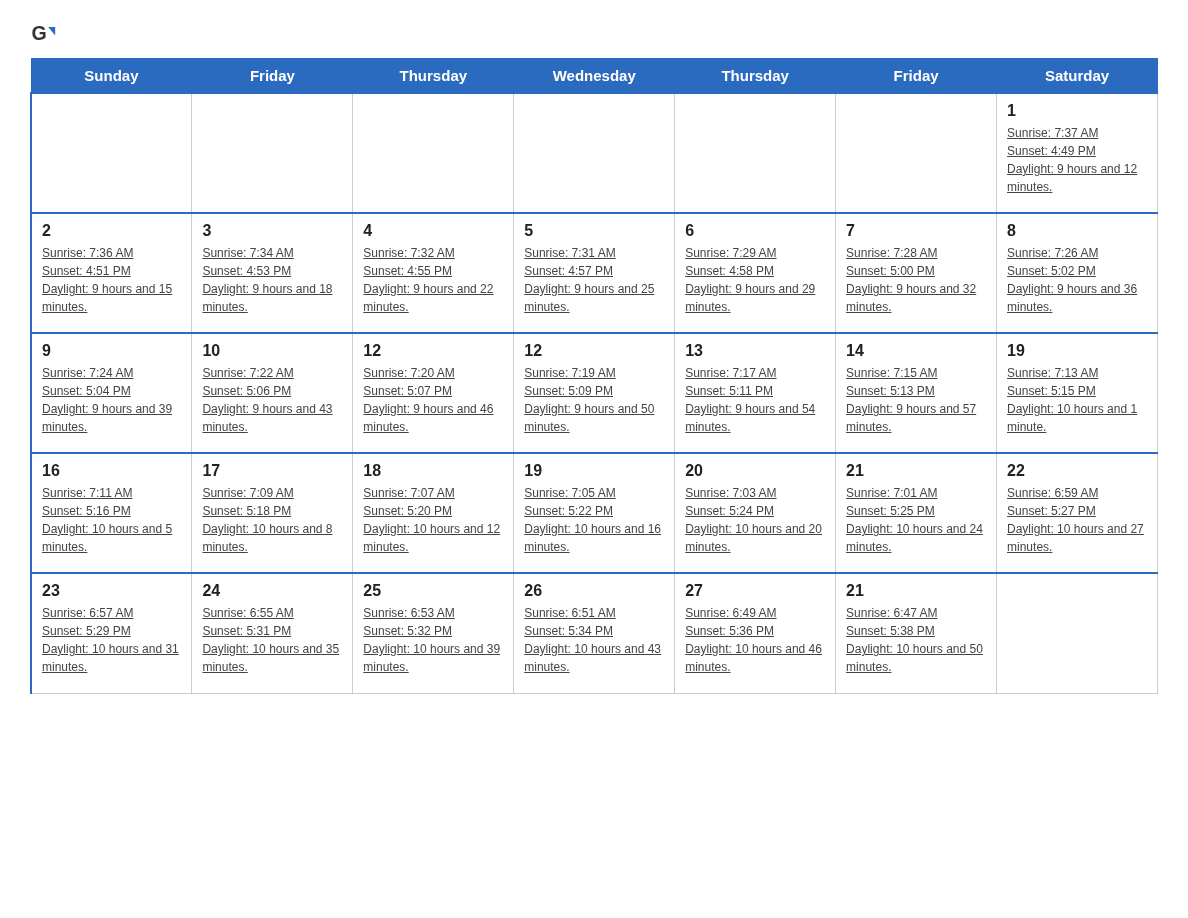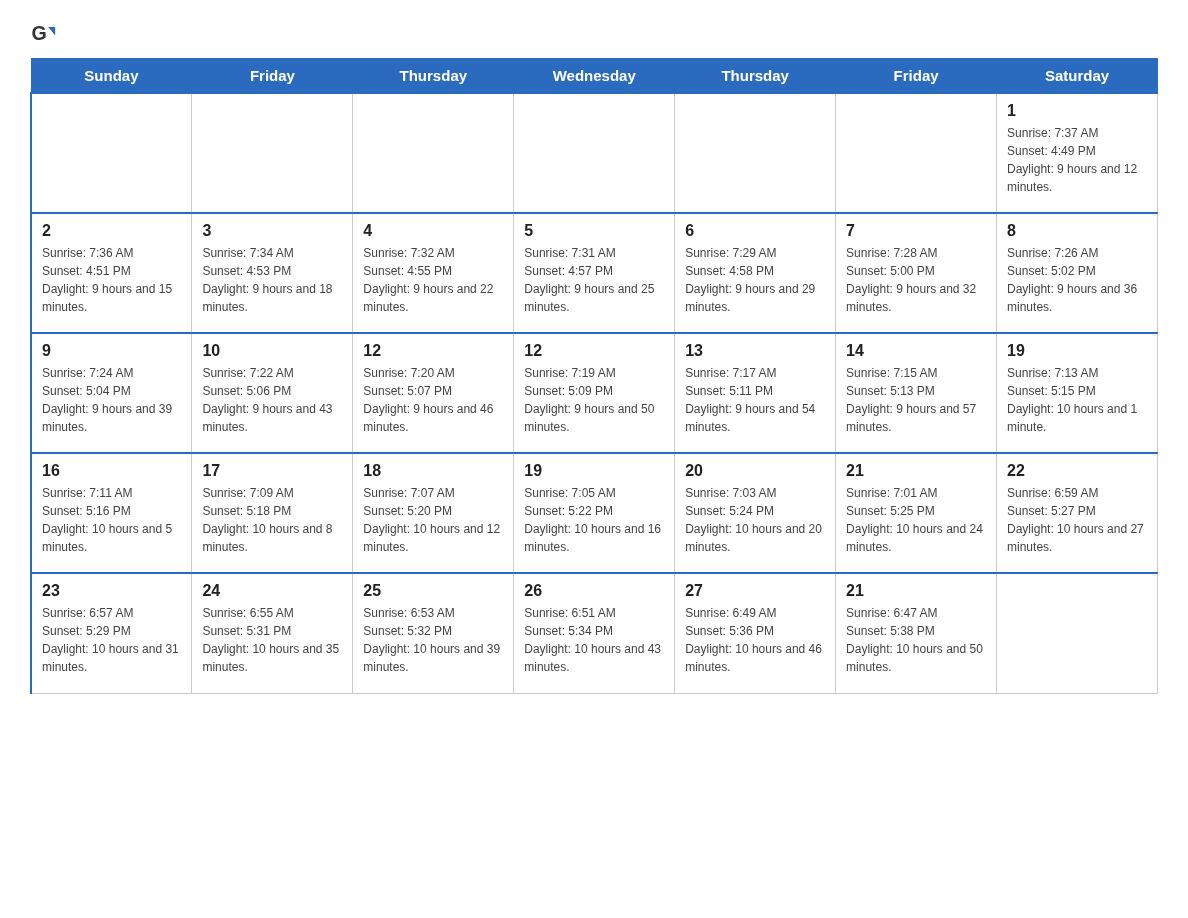--- a/index.html
+++ b/index.html
@@ -74,20 +74,21 @@
     .day-number {
       font-size: 16px;
       font-weight: bold;
       color: #222;
       margin-bottom: 4px;
     }
     .day-info {
       font-size: 12px;
       color: #444;
       line-height: 1.5;
+      text-decoration: underline;
     }
     tbody tr td.empty {
       background: #f9f9f9;
     }
     tbody tr:nth-child(odd) td {
       background: #fff;
     }
     tbody tr td:first-child {
       border-left: 2px solid #2a6abf;
     }

